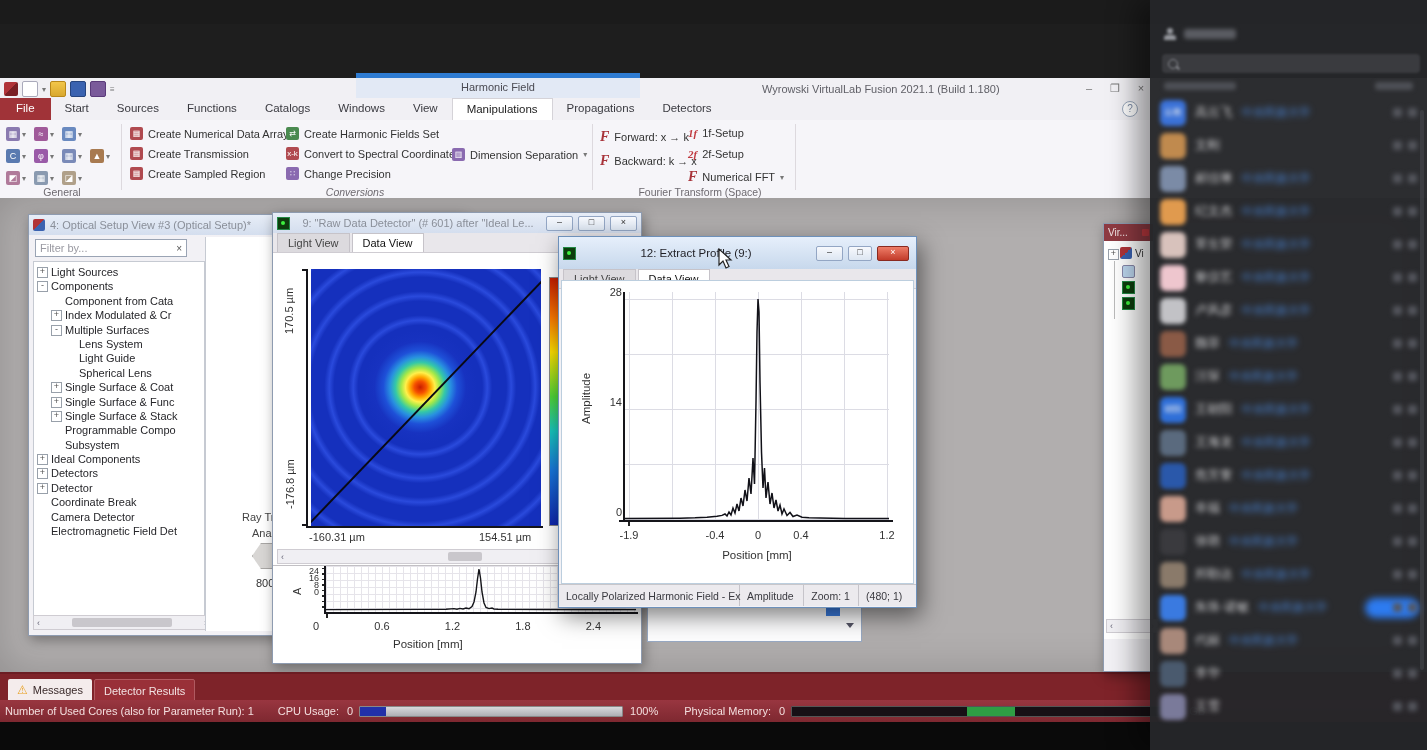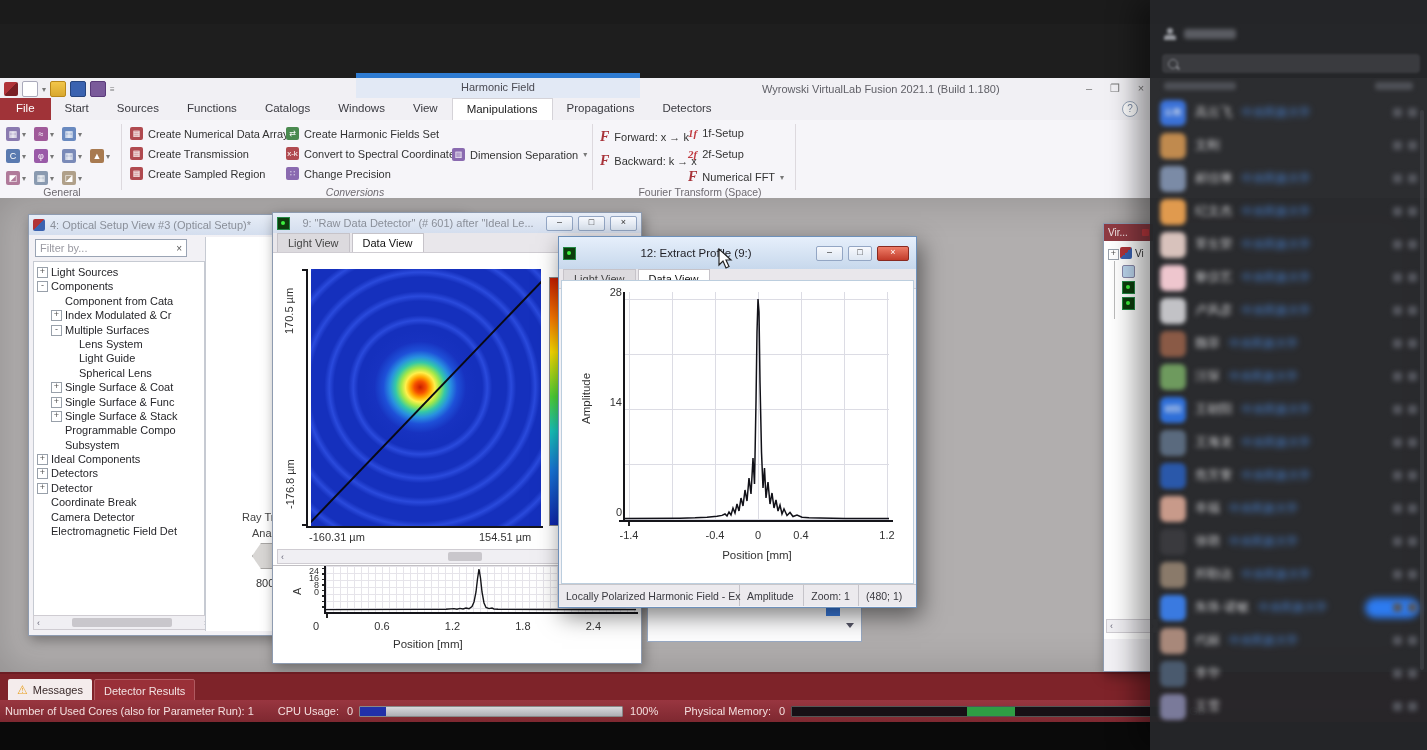--- a/index.html
+++ b/index.html
@@ -483,21 +483,21 @@
     <div class="axline" style="left:57px;top:239px;width:274px;height:2px;"></div>
     <div class="abs" style="left:66px;top:241px;width:259px;display:flex;justify-content:space-between;">
       <span class="tickx"></span>
           <span class="tickx"></span>
           <span class="tickx"></span>
           <span class="tickx"></span>
           <span class="tickx"></span>
           <span class="tickx"></span>
           <span class="tickx"></span>
     </div>
-    <div class="axlab" style="left:52px;top:248px;width:30px;text-align:center;">-1.4</div>
+    <div class="axlab" style="left:52px;top:248px;width:30px;text-align:center;">-1.9</div>
     <div class="axlab" style="left:138px;top:248px;width:30px;text-align:center;">-0.4</div>
     <div class="axlab" style="left:181px;top:248px;width:30px;text-align:center;">0</div>
     <div class="axlab" style="left:224px;top:248px;width:30px;text-align:center;">0.4</div>
     <div class="axlab" style="left:310px;top:248px;width:30px;text-align:center;">1.2</div>
     <div class="axlab" style="left:125px;top:268px;width:140px;text-align:center;font-size:11.5px;">Position [mm]</div>
   </div>
   <div class="abs" style="left:0;top:347px;width:357px;height:21px;background:#eceaee;border-top:1px solid #c8c6ca;display:flex;">
     <div class="statusseg" style="width:166px;">Locally Polarized Harmonic Field - Ex</div>
     <div class="statusseg" style="width:62px;">Amplitude</div>
     <div class="statusseg" style="width:50px;">Zoom: 1</div>

